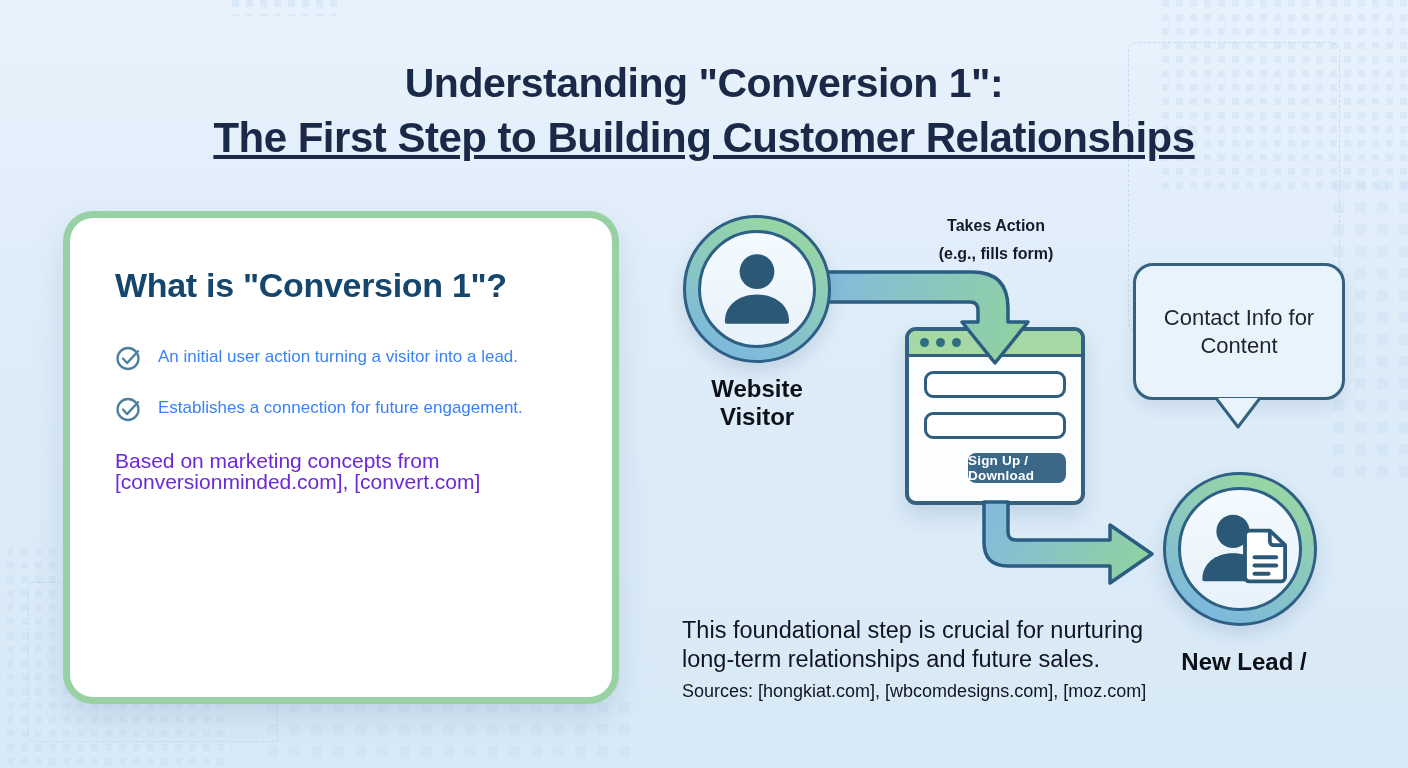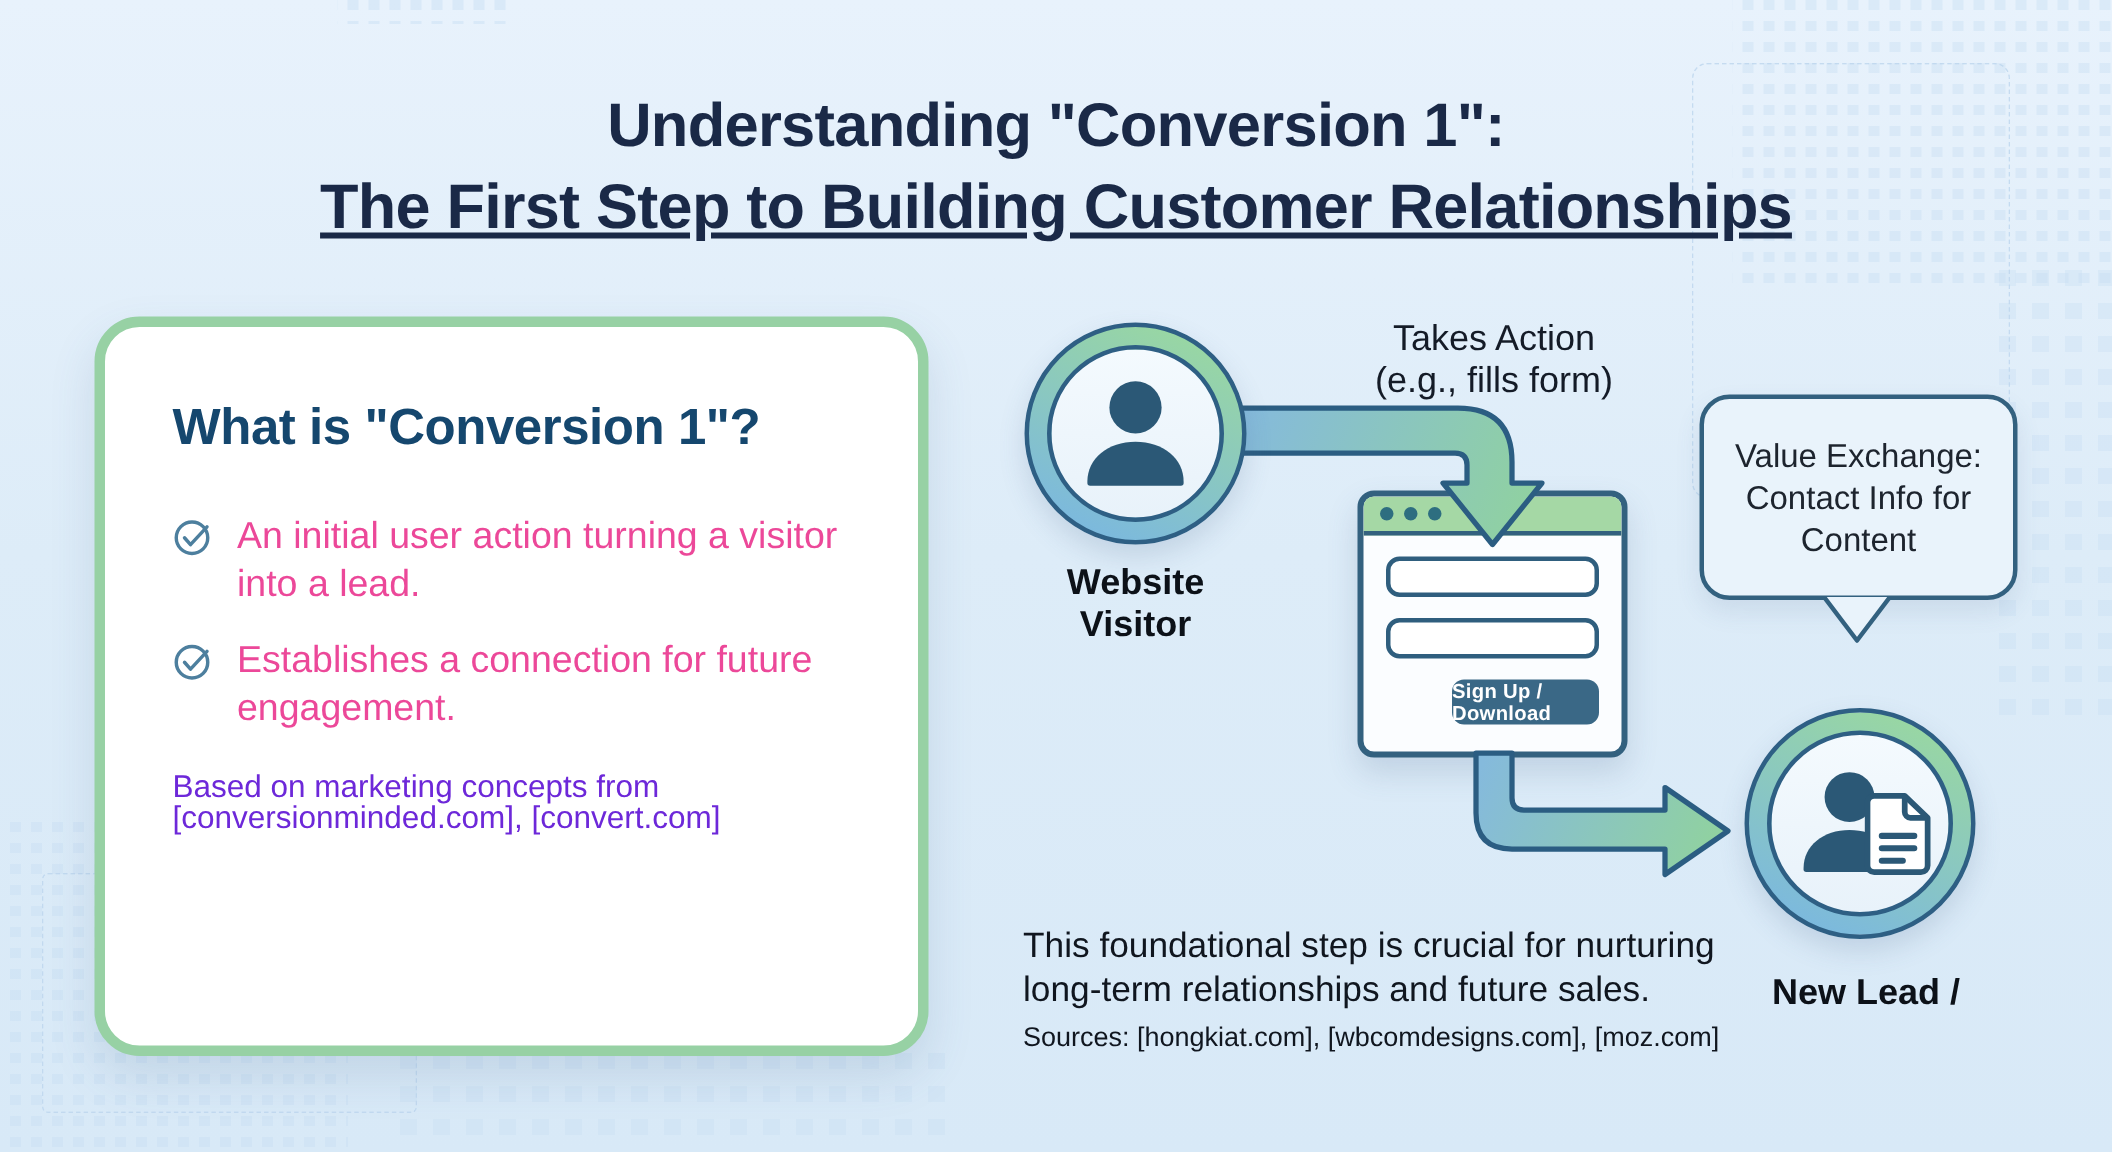--- a/index.html
+++ b/index.html
@@ -22,42 +22,42 @@
   .title { position:absolute; top:57px; left:0; width:100%; text-align:center;
            color:#1a2947; font-weight:bold; letter-spacing:-.5px; z-index:5; }
   .title .l1 { font-size:41px; line-height:53px; }
   .title .l2 { font-size:42px; line-height:55px;text-decoration:underline; }
 
   
   .card { position:absolute; left:63px; top:211px; width:556px; height:493px;
           background:#ffffff; border:7px solid #97d1a4; border-radius:30px;
           box-shadow:0 14px 30px rgba(70,100,140,.15); padding:42px 40px 0 45px; z-index:5; }
   .card h2 { margin:6px 0 36px; font-size:34px; letter-spacing:-.3px; color:#15476e; }
-  .item { display:flex; gap:17px; margin-bottom:19px; font-size:25px; line-height:32px; color:#ec4899; }
+  .item { display:flex; gap:17px; margin-bottom:19px; font-size:17px; line-height:32px; color:#3b82f6; }
   .item .bullet { flex:none; width:26px; height:26px; margin-top:4px; }
   .footnote { margin-top:26px; font-size:21px; line-height:21px; color:#6d28d9; }
 
   
   .ring { position:absolute; border-radius:50%; border:3px solid #2e5f84;
           background:linear-gradient(205deg,#99d7a2 10%,#7cb9dd 88%);
           display:flex; align-items:center; justify-content:center; z-index:4;
           box-shadow:0 8px 18px rgba(70,100,140,.18); }
   .ring-inner { border-radius:50%; background:linear-gradient(180deg,#f4fafe,#e8f2fa);
           border:3px solid #2e5f84; display:flex; align-items:center; justify-content:center; position:relative; }
   .visitor-ring { left:683px; top:215px; width:148px; height:148px; }
   .visitor-ring .ring-inner { width:118px; height:118px; }
   .lead-ring { left:1163px; top:472px; width:154px; height:154px; }
   .lead-ring .ring-inner { width:124px; height:124px; }
   .node-label { position:absolute; text-align:center; font-weight:bold;
           font-size:24px; line-height:28px; color:#0c1118; z-index:5; }
   .visitor-label { left:657px; top:375px; width:200px; }
   .lead-label { left:1144px; top:648px; width:200px; }
 
   .caption { position:absolute; left:880px; top:212px; width:232px; text-align:center;
-          font-size:24px; line-height:28px; color:#141b27; z-index:5; }
+          font-size:16px; line-height:28px; color:#141b27; z-index:5;font-weight:bold; }
 
   
   .browser { position:absolute; left:905px; top:327px; width:180px; height:178px;
           background:#fbfdff; border:4px solid #33617f; border-radius:11px;
           overflow:hidden; z-index:2; box-shadow:0 10px 20px rgba(70,100,140,.18); }
   .browser-header { height:26px; background:#a5d8a5; border-bottom:3px solid #33617f;
           display:flex; align-items:center; gap:7px; padding-left:11px; }
   .dot { width:9px; height:9px; border-radius:50%; background:#2e6e80; }
   .browser-body { padding:14px 15px 0; }
   .field { height:27px; border:3px solid #2f5e7e; border-radius:9px; background:#fff; margin-bottom:14px; }
@@ -163,21 +163,20 @@
     <div>Website</div>
     <div>Visitor</div>
   </div>
 
   <div class="caption">
     <div>Takes Action</div>
     <div>(e.g., fills form)</div>
   </div>
 
   <div class="bubble">
-    <div>Value Exchange:</div>
     <div>Contact Info for</div>
     <div>Content</div>
   </div>
   <svg class="bubble-tail" width="48" height="34" viewBox="0 0 48 34">
     <path d="M2 0 L24 29 L46 0" fill="#e9f3fb" stroke="#33617f" stroke-width="3" stroke-linejoin="round"></path>
   </svg>
 
   <div class="ring lead-ring">
     <div class="ring-inner">
       <svg width="84" height="84" viewBox="0 0 48 48" style="position:absolute; left:10px; top:16px;">

